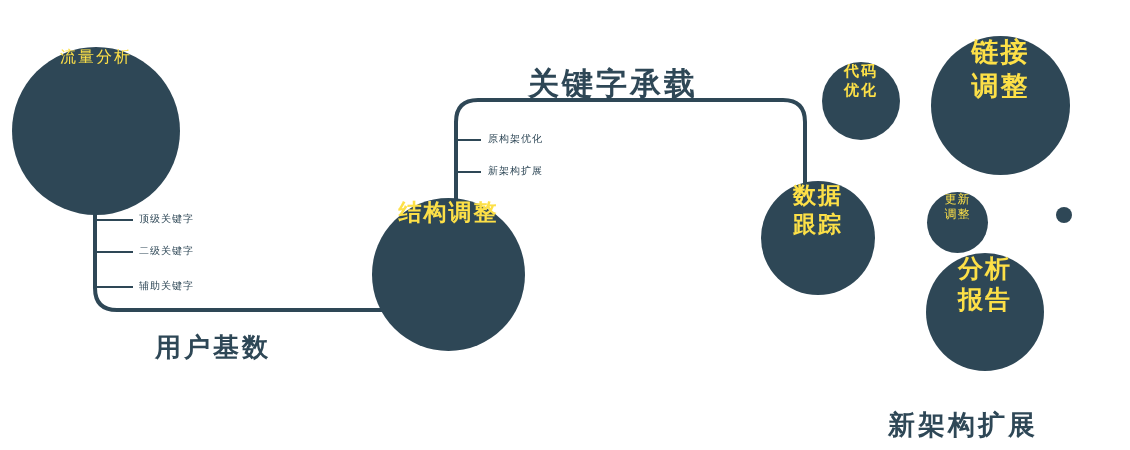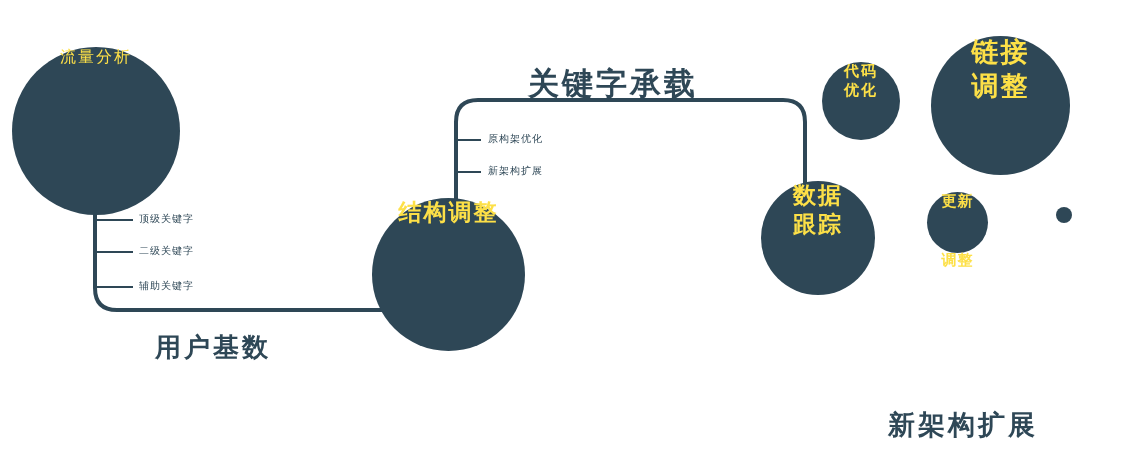--- a/index.html
+++ b/index.html
@@ -39,21 +39,21 @@
     justify-content: flex-start;
     text-align: center;
     line-height: 1.25;
     letter-spacing: 2px;
   }
   .node-traffic   { left: 12px;  top: 47px;  width: 168px; height: 168px; font-size: 16px; font-weight: normal; }
   .node-structure { left: 372px; top: 198px; width: 153px; height: 153px; font-size: 23px; font-weight: bold; }
   .node-tracking  { left: 761px; top: 181px; width: 114px; height: 114px; font-size: 23px; font-weight: bold; }
   .node-code      { left: 822px; top: 62px;  width: 78px;  height: 78px;  font-size: 15px; font-weight: bold; }
   .node-link      { left: 931px; top: 36px;  width: 139px; height: 139px; font-size: 27px; font-weight: bold; }
-  .node-update    { left: 927px; top: 192px; width: 61px;  height: 61px;  font-size: 15px; font-weight: bold; letter-spacing: 1px; gap: 40px; }
+  .node-update    { left: 927px; top: 192px; width: 61px;  height: 61px;  font-size: 12px; font-weight: normal; letter-spacing: 1px; }
   .node-report    { left: 926px; top: 253px; width: 118px; height: 118px; font-size: 25px; font-weight: bold; }
   .node-dot       { left: 1056px; top: 207px; width: 16px; height: 16px; }
   .edge-label {
     position: absolute;
     color: var(--primary);
     font-weight: bold;
     letter-spacing: 3px;
     white-space: nowrap;
   }
   .edge-label-user-base    { left: 155px; top: 330px; font-size: 26px; }
@@ -116,20 +116,24 @@
   <div class="node node-link">
     <span>链接</span>
     <span>调整</span>
   </div>
 
   <div class="node node-update">
     <span>更新</span>
     <span>调整</span>
   </div>
 
+  <div class="node node-report">
+    <span>分析</span>
+    <span>报告</span>
+  </div>
 
   <div class="node node-dot"></div>
 
   <div class="edge-label edge-label-user-base">用户基数</div>
 
   <div class="edge-label edge-label-keyword">关键字承载</div>
 
   <div class="branch-label bl-t0">顶级关键字</div>
   <div class="branch-label bl-t1">二级关键字</div>
   <div class="branch-label bl-t2">辅助关键字</div>

